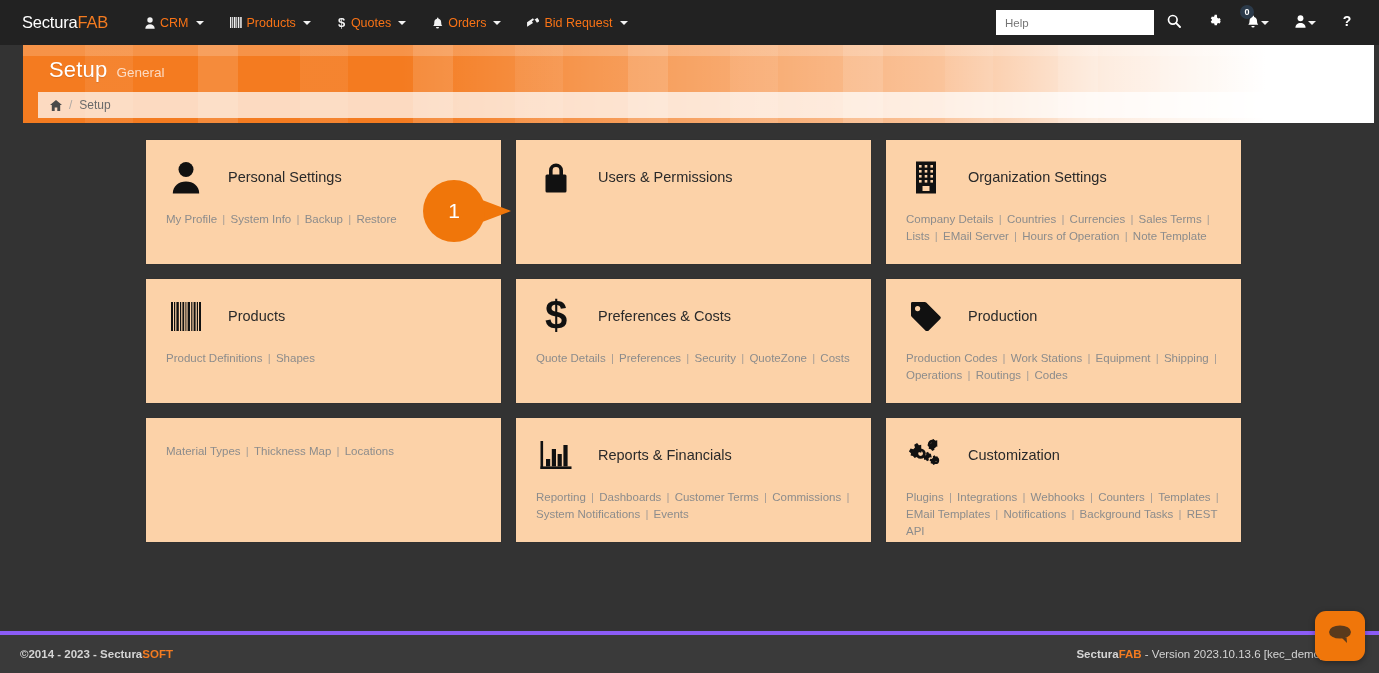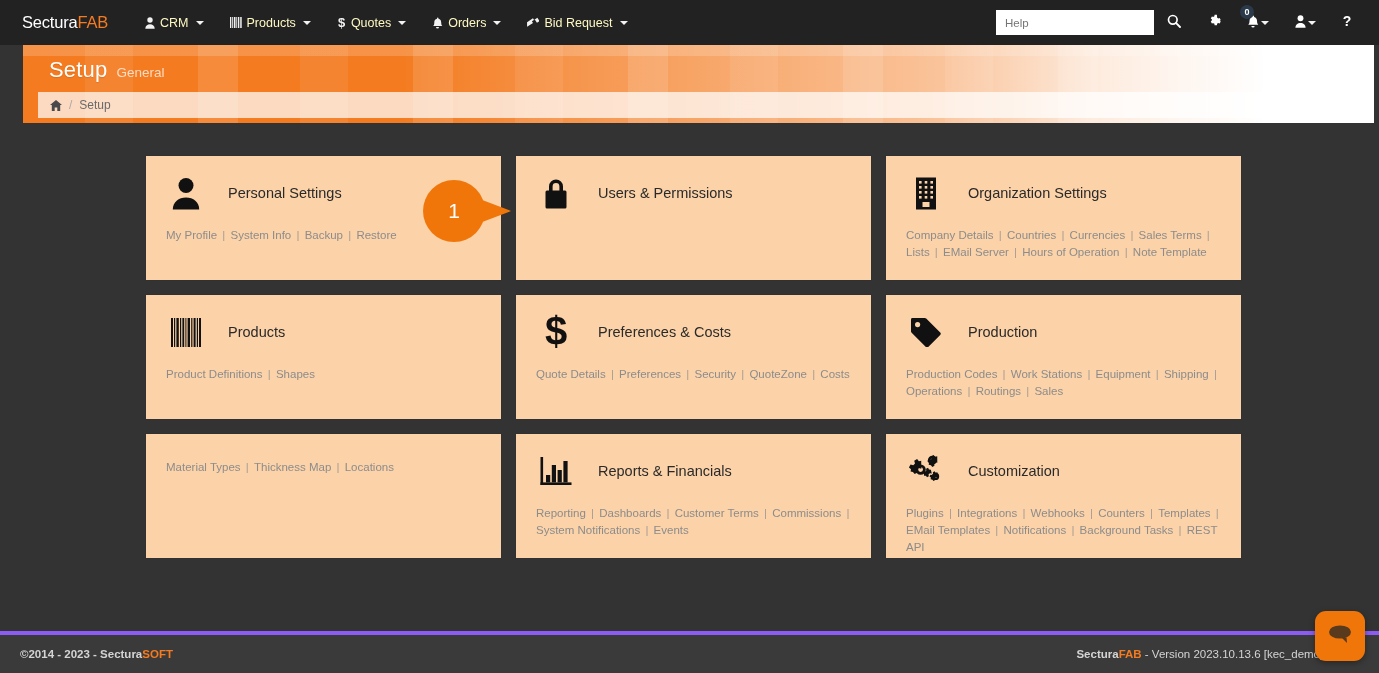--- a/index.html
+++ b/index.html
@@ -26,21 +26,21 @@
     z-index: 30;
   }
   .brand {
     font-size: 16.5px; font-weight: normal; color: #ffffff;
     letter-spacing: -0.2px; margin-right: 24px; white-space: nowrap;
   }
   .brand .fab { color: #f47b20; }
   .nav-items { display: flex; align-items: center; gap: 0px; }
   .nav-item {
     display: flex; align-items: center; gap: 5px;
-    color: #fef9c3; font-size: 12.5px;
+    color: #f97316; font-size: 12.5px;
     padding: 6px 13px; white-space: nowrap; cursor: pointer;
   }
   .caret {
     display: inline-block; width: 0; height: 0; margin-left: 2px;
     border-left: 4px solid transparent; border-right: 4px solid transparent;
     border-top: 4px solid #f2f2f2;
   }
   .nav-ico { display:inline-flex; align-items:center; justify-content:center; }
   .nav-right {
     margin-left: auto; display: flex; align-items: center; gap: 0;
@@ -120,21 +120,21 @@
     display: flex; align-items: center;
     padding: 0 12px; gap: 7px;
     font-size: 12px; color: #6a6a6a;
     z-index: 3;
   }
   .breadcrumb .sep { color: #b0a9a4; }
   .home-ico { color: #4a4a4a; font-size: 12px; display:inline-flex; }
 
   
   .grid {
-    position: absolute; top: 156px; left: 146px;
+    position: absolute; top: 140px; left: 146px;
     width: 1110px;
     display: grid;
     grid-template-columns: repeat(3, 355px);
     column-gap: 24px;
     row-gap: 24px;
     gap: 15px;
   }
   .card {
     background: #fcd2a8;
     height: 124px;
@@ -453,21 +453,21 @@
       <div class="card-head">
         <span class="card-ico">
           <svg width="32" height="30" viewBox="0 0 32 30">
               <path d="M1 2.4A1.4 1.4 0 0 1 2.4 1h12.4a2 2 0 0 1 1.4.6l14 14a1.6 1.6 0 0 1 0 2.3l-12 12a1.6 1.6 0 0 1-2.3 0l-14-14A2 2 0 0 1 1 14.5z" fill="#111"></path>
               <circle cx="7.6" cy="7.6" r="2.6" fill="#fcd2a8"></circle>
             </svg>
         </span>
         <span class="card-title">Production</span>
       </div>
       <div class="card-links">
-        <a>Production Codes</a><span class="bar"> | </span><a>Work Stations</a><span class="bar"> | </span><a>Equipment</a><span class="bar"> | </span><a>Shipping</a><span class="bar"> | </span><a>Operations</a><span class="bar"> | </span><a>Routings</a><span class="bar"> | </span><a>Sales</a>
+        <a>Production Codes</a><span class="bar"> | </span><a>Work Stations</a><span class="bar"> | </span><a>Equipment</a><span class="bar"> | </span><a>Shipping</a><span class="bar"> | </span><a>Operations</a><span class="bar"> | </span><a>Routings</a><span class="bar"> | </span><a>Codes</a>
       </div>
     </div>
 
     <div class="card">
       <div class="card-links">
         <a>Material Types</a><span class="bar"> | </span><a>Thickness Map</a><span class="bar"> | </span><a>Locations</a>
       </div>
     </div>
 
     <div class="card">

